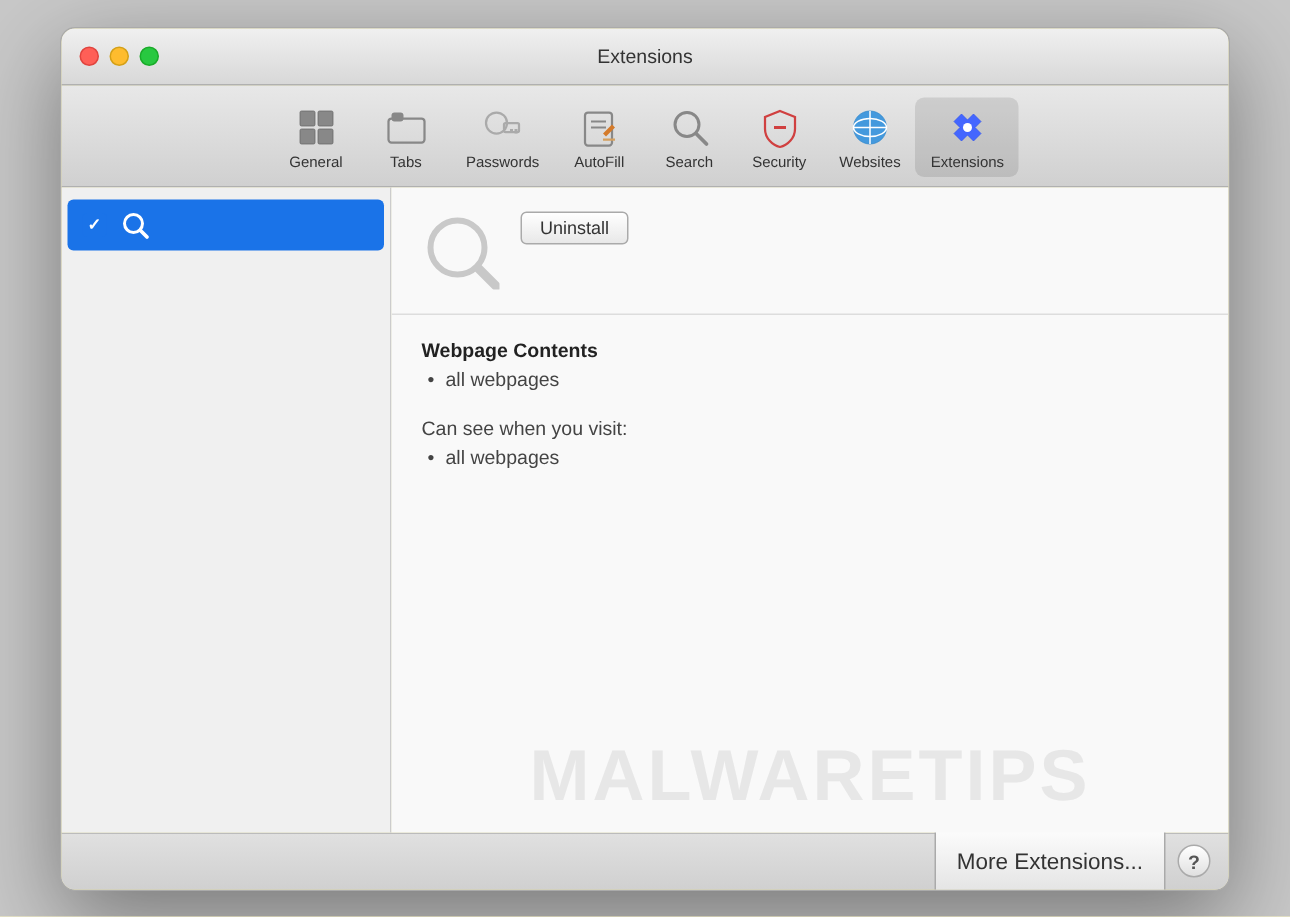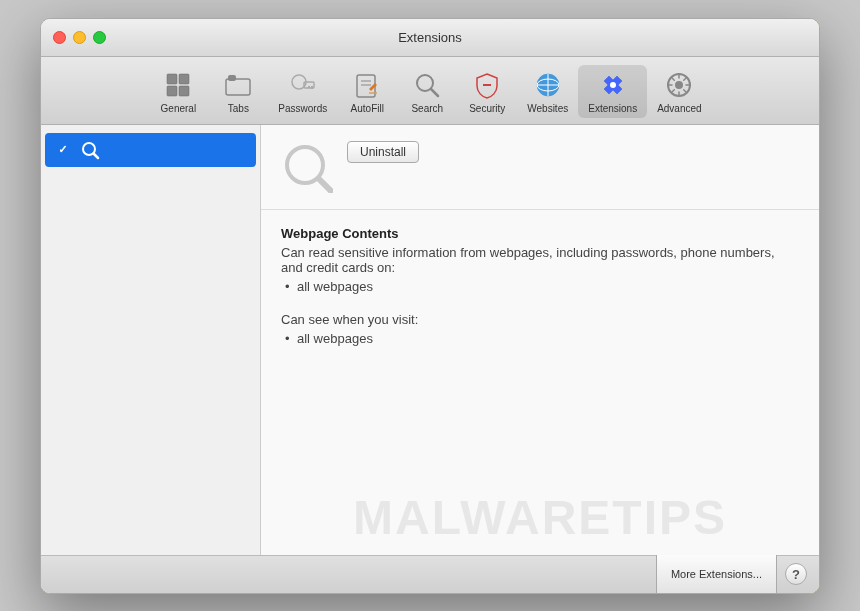--- a/index.html
+++ b/index.html
@@ -284,21 +284,21 @@
       justify-content: flex-end;
       padding: 0 12px;
       gap: 8px;
     }
 
     .more-extensions-button {
       background: linear-gradient(to bottom, #ffffff, #e0e0e0);
       border: 1px solid #aaa;
       border-radius: 5px;
       padding: 18px 14px;
-      font-size: 11px;
+      font-size: 15px;
       cursor: pointer;
       color: #333;
     }
 
     .help-button {
       width: 22px;
       height: 22px;
       background: linear-gradient(to bottom, #ffffff, #e0e0e0);
       border: 1px solid #aaa;
       border-radius: 50%;
@@ -411,30 +411,20 @@
       <div class="toolbar-item active">
         <div class="toolbar-icon">
           <svg width="28" height="28" viewBox="0 0 28 28">
             <path d="M5 10 L10 5 L14 9 L18 5 L23 10 L19 14 L23 18 L18 23 L14 19 L10 23 L5 18 L9 14 Z" fill="#4466ff" stroke="#3355ee" stroke-width="0.5"></path>
             <circle cx="14" cy="14" r="3" fill="white"></circle>
           </svg>
         </div>
         <span class="toolbar-label">Extensions</span>
       </div>
 
-      <div class="toolbar-item">
-        <div class="toolbar-icon">
-          <svg width="28" height="28" viewBox="0 0 28 28">
-            <circle cx="14" cy="14" r="11" fill="none" stroke="#888" stroke-width="2"></circle>
-            <circle cx="14" cy="14" r="4" fill="#888"></circle>
-            <path d="M14 3 L14 7 M14 21 L14 25 M3 14 L7 14 M21 14 L25 14 M6.5 6.5 L9.3 9.3 M18.7 18.7 L21.5 21.5 M21.5 6.5 L18.7 9.3 M9.3 18.7 L6.5 21.5" stroke="#888" stroke-width="1.5" stroke-linecap="round"></path>
-          </svg>
-        </div>
-        <span class="toolbar-label">Advanced</span>
-      </div>
 
     </div>
   </div>
 
   <div class="main-content">
 
     <div class="sidebar">
       <div class="sidebar-item selected">
         <div class="sidebar-checkbox checked"></div>
         <div class="sidebar-icon">
@@ -459,21 +449,20 @@
         </div>
         <div class="extension-info">
           <button class="uninstall-button">Uninstall</button>
         </div>
       </div>
 
       <div class="permissions-section">
 
         <div class="permission-group">
           <div class="permission-title">Webpage Contents</div>
-          <div class="permission-desc">Can read sensitive information from webpages, including passwords, phone numbers, and credit cards on:</div>
           <ul class="permission-list">
             <li>all webpages</li>
           </ul>
         </div>
 
         <div class="permission-group">
           <div class="permission-desc">Can see when you visit:</div>
           <ul class="permission-list">
             <li>all webpages</li>
           </ul>

